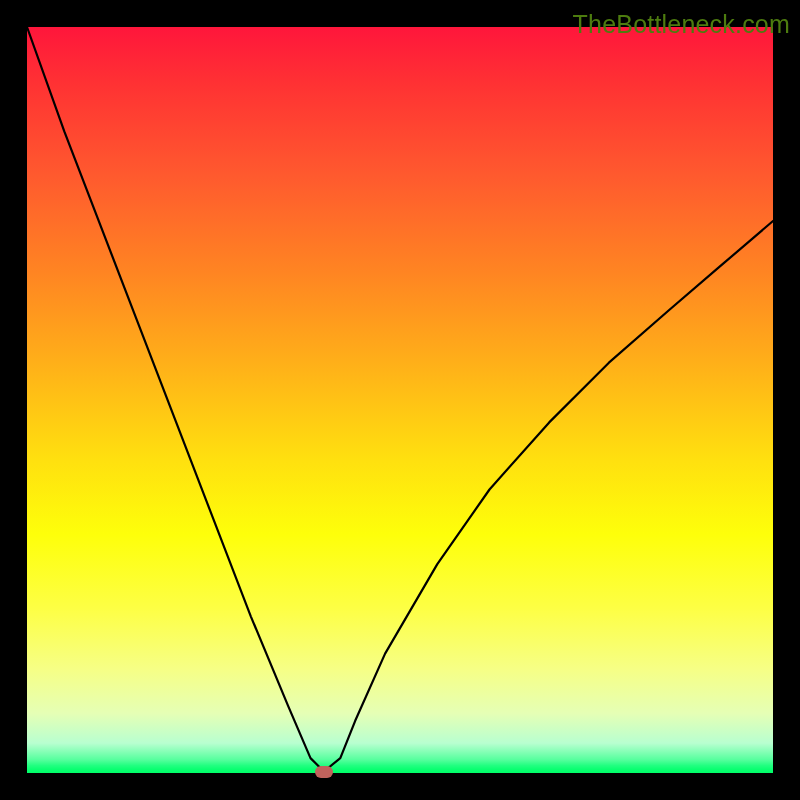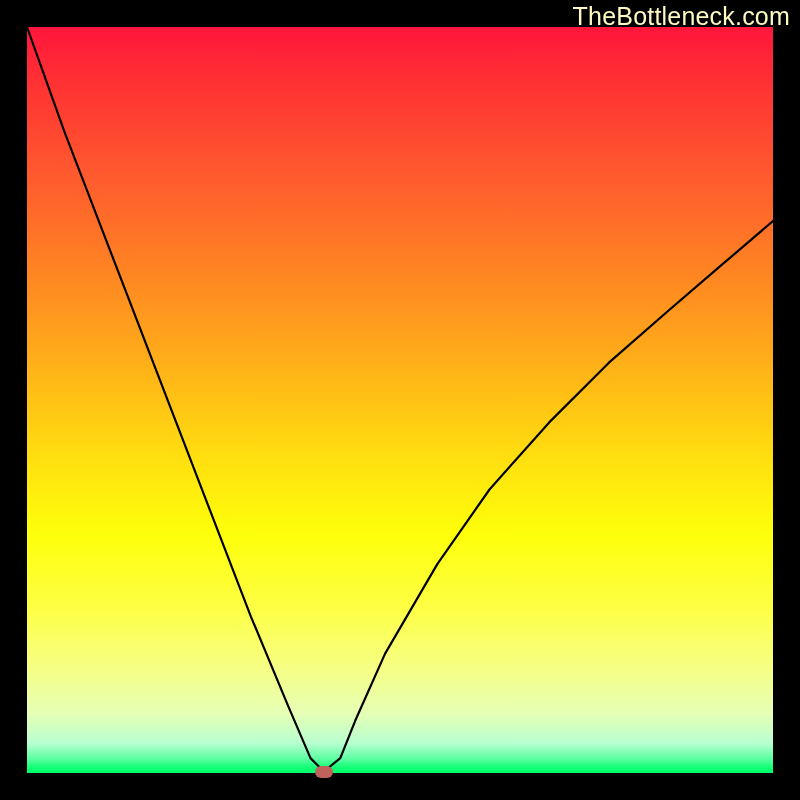--- a/index.html
+++ b/index.html
@@ -29,25 +29,25 @@
       #e5ffb5 92%,
       #b8ffd0 96%,
       #57ff9e 98.2%,
       #21ff80 99%,
       #0aff71 99.5%,
       #00ff68 100%
     );
   }
   .watermark {
     position: absolute;
-    top: 2px;
+    top: 10px;
     right: 10px;
     font-family: Arial, Helvetica, sans-serif;
     font-size: 25px;
-    color: #fef9c3;
+    color: #4d7c0f;
     letter-spacing: 0.2px;
     font-weight: 400;
   }
   .dot {
     position: absolute;
     width: 18px;
     height: 12px;
     border-radius: 6px;
     background: #c0625c;
   }

